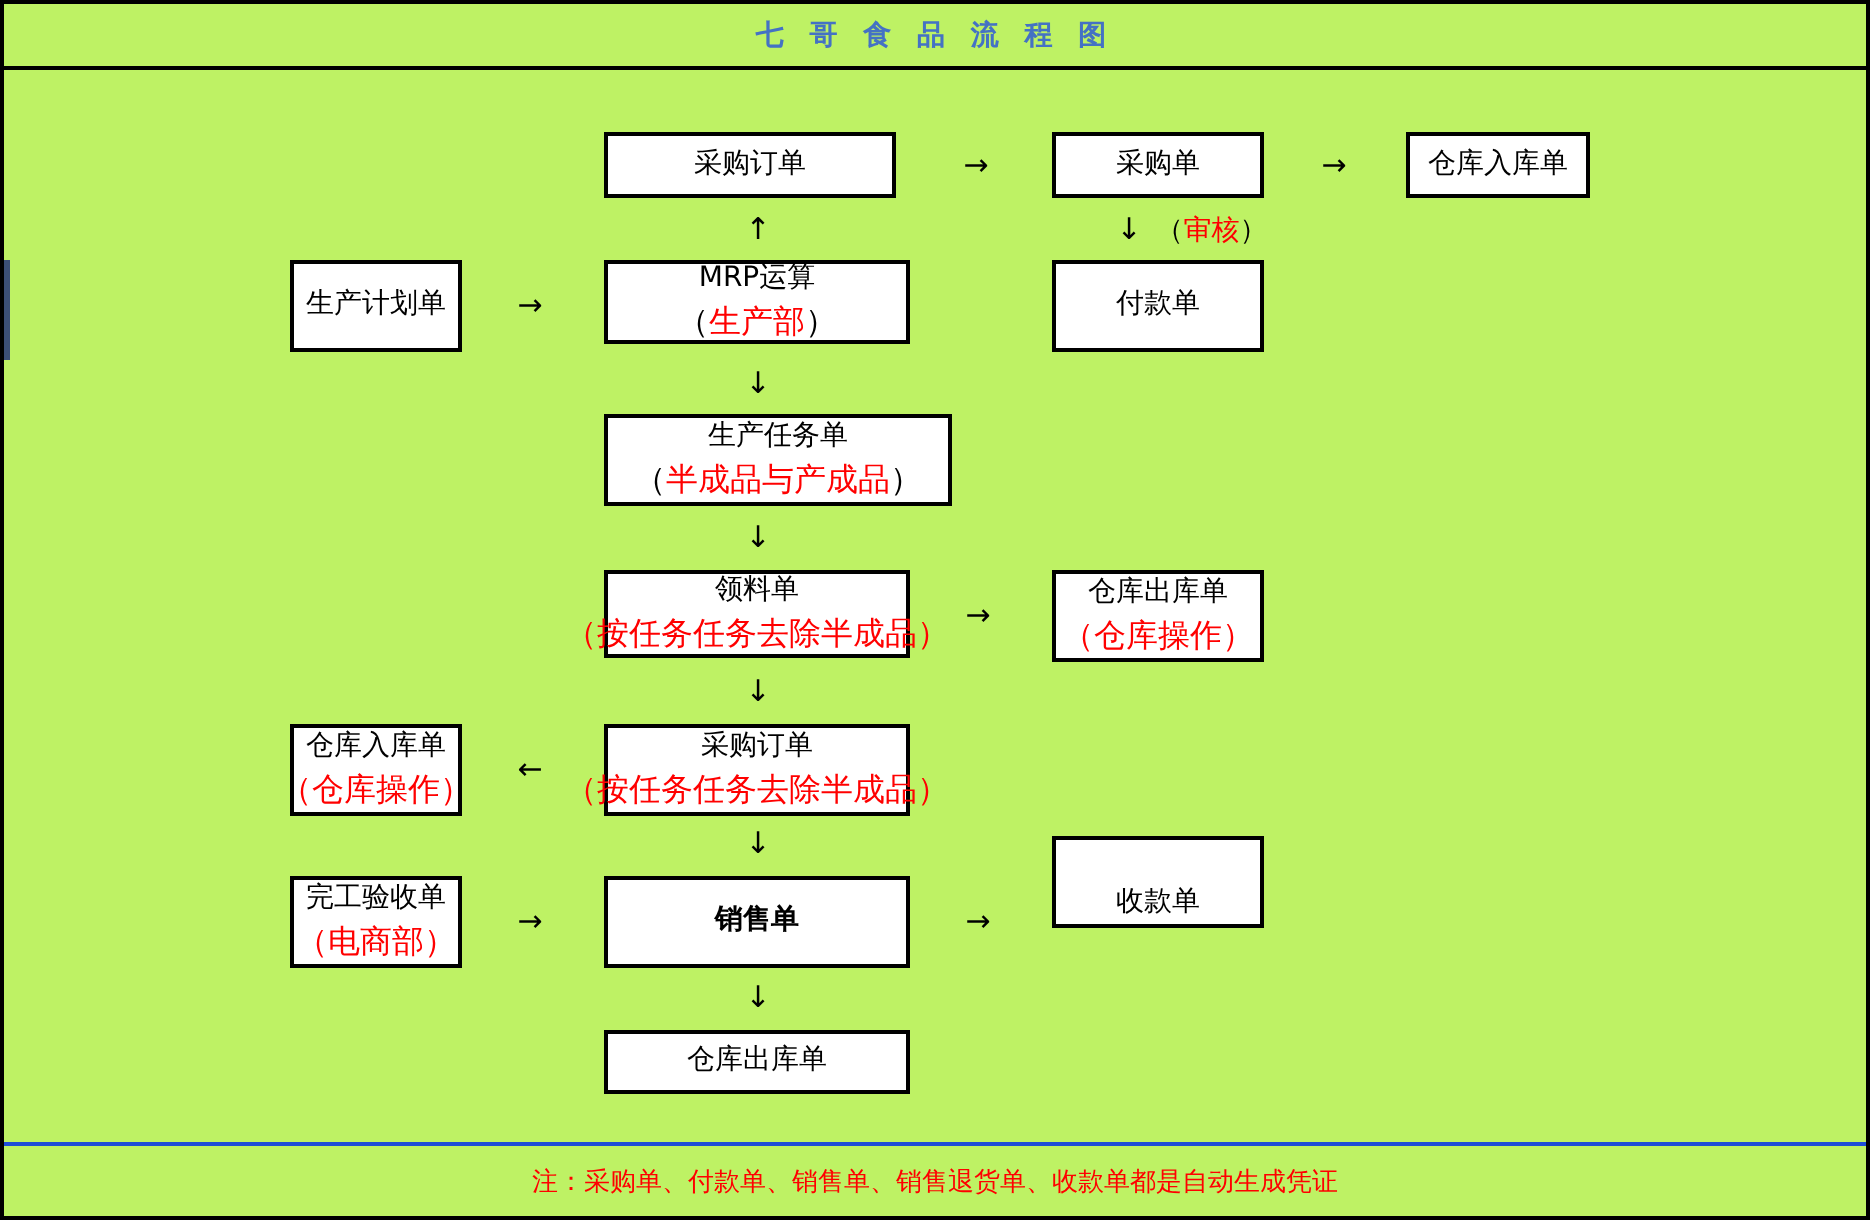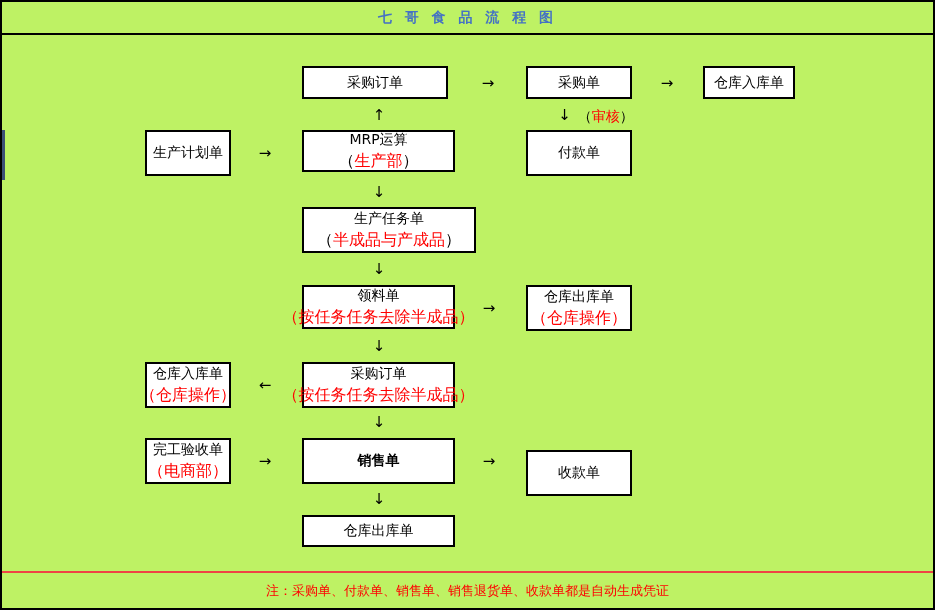--- a/index.html
+++ b/index.html
@@ -29,21 +29,21 @@
     font-weight: bold;
     letter-spacing: 4px;
     white-space: nowrap;
   }
   #footer-bar {
     position: absolute;
     left: 0; bottom: 0;
     width: 100%;
     height: 37px;
     box-sizing: border-box;
-    border-top: 2px solid #ef4444;
+    border-top: 2px solid #1d4ed8;
     display: flex;
     align-items: center;
     justify-content: center;
     font-family: Liberation Serif, serif;
   }
   #footer-note {
     font-size: 13px;
     white-space: nowrap;
   }
   #flowchart-canvas {
@@ -142,21 +142,21 @@
         <div class="flow-box-title">采购订单</div>
         <div class="flow-box-subtitle"><span style="color: rgb(255, 0, 0);">（按任务任务去除半成品）</span></div>
       </div>
       <div class="flow-box" style="left: 143px; top: 436px; width: 86px; height: 46px;">
         <div class="flow-box-title">完工验收单</div>
         <div class="flow-box-subtitle"><span style="color: rgb(255, 0, 0);">（电商部）</span></div>
       </div>
       <div class="flow-box" style="left: 300px; top: 436px; width: 153px; height: 46px; font-weight: bold;">
         <div class="flow-box-title">销售单</div>
       </div>
-      <div class="flow-box" style="left: 524px; top: 448px; width: 106px; height: 46px;">
+      <div class="flow-box" style="left: 524px; top: 416px; width: 106px; height: 46px; justify-content: flex-end;">
         <div class="flow-box-title">收款单</div>
       </div>
       <div class="flow-box" style="left: 300px; top: 513px; width: 153px; height: 32px;">
         <div class="flow-box-title">仓库出库单</div>
       </div>
       <div class="flow-arrow" style="left: 486px; top: 81px;">
         <span class="glyph">→</span>
       </div>
       <div class="flow-arrow" style="left: 665px; top: 81px;">
         <span class="glyph">→</span>

